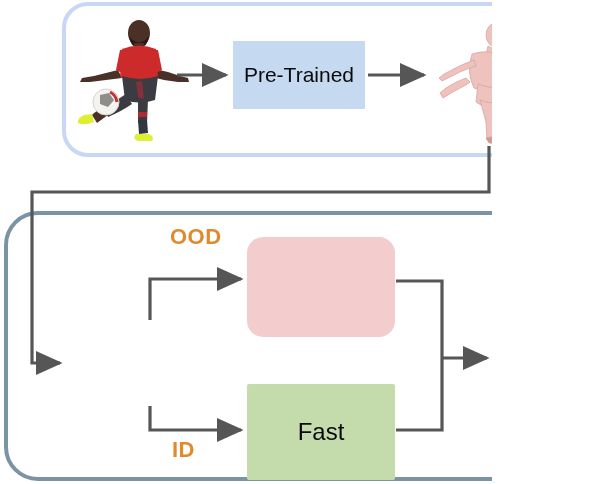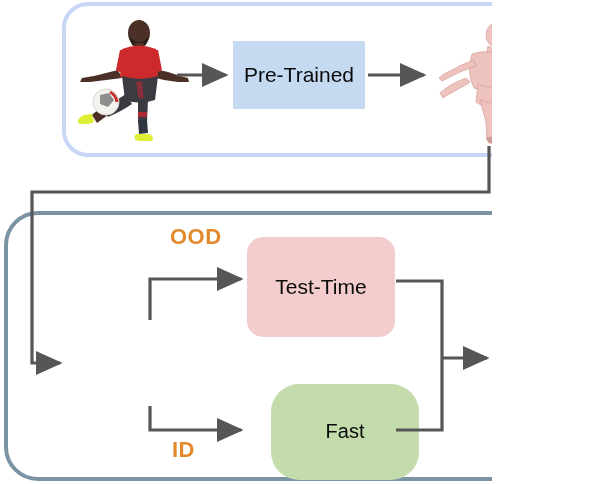--- a/index.html
+++ b/index.html
@@ -58,23 +58,22 @@
     left: 247px; top: 237px;
     width: 148px; height: 100px;
     background: #f3cdcd;
     border-radius: 16px;
     font-size: 21px;
   }
   #box-fast {
     left: 247px; top: 384px;
     width: 148px; height: 96px;
     background: #c4dcab;
-    border-radius: 28px;
-    font-size: 20px;
-    margin-left: 24px;
+    border-radius: 2px;
+    font-size: 24px;
   }
 
   
   #diamond-wrap {
     position: absolute;
     left: 64px; top: 320px;
     width: 172px; height: 86px;
   }
   #diamond-wrap svg { display: block; }
   #diamond-label {
@@ -179,21 +178,21 @@
   </div>
 
   <div class="panel" id="panel-bottom"></div>
 
 
   <div class="edge-label" id="label-ood">OOD</div>
   <div class="edge-label" id="label-id">ID</div>
 
   <div class="box" id="box-tta">
     <span>
-      <span>Test-Time</span><br>
+      <br>
     </span>
   </div>
 
   <div class="box" id="box-fast">
     <span>
       <span>Fast</span><br>
     </span>
   </div>
 
   <div class="figure" id="fig-mesh-bottom" style="left:487px; top:292px; width:110px; height:134px;">

